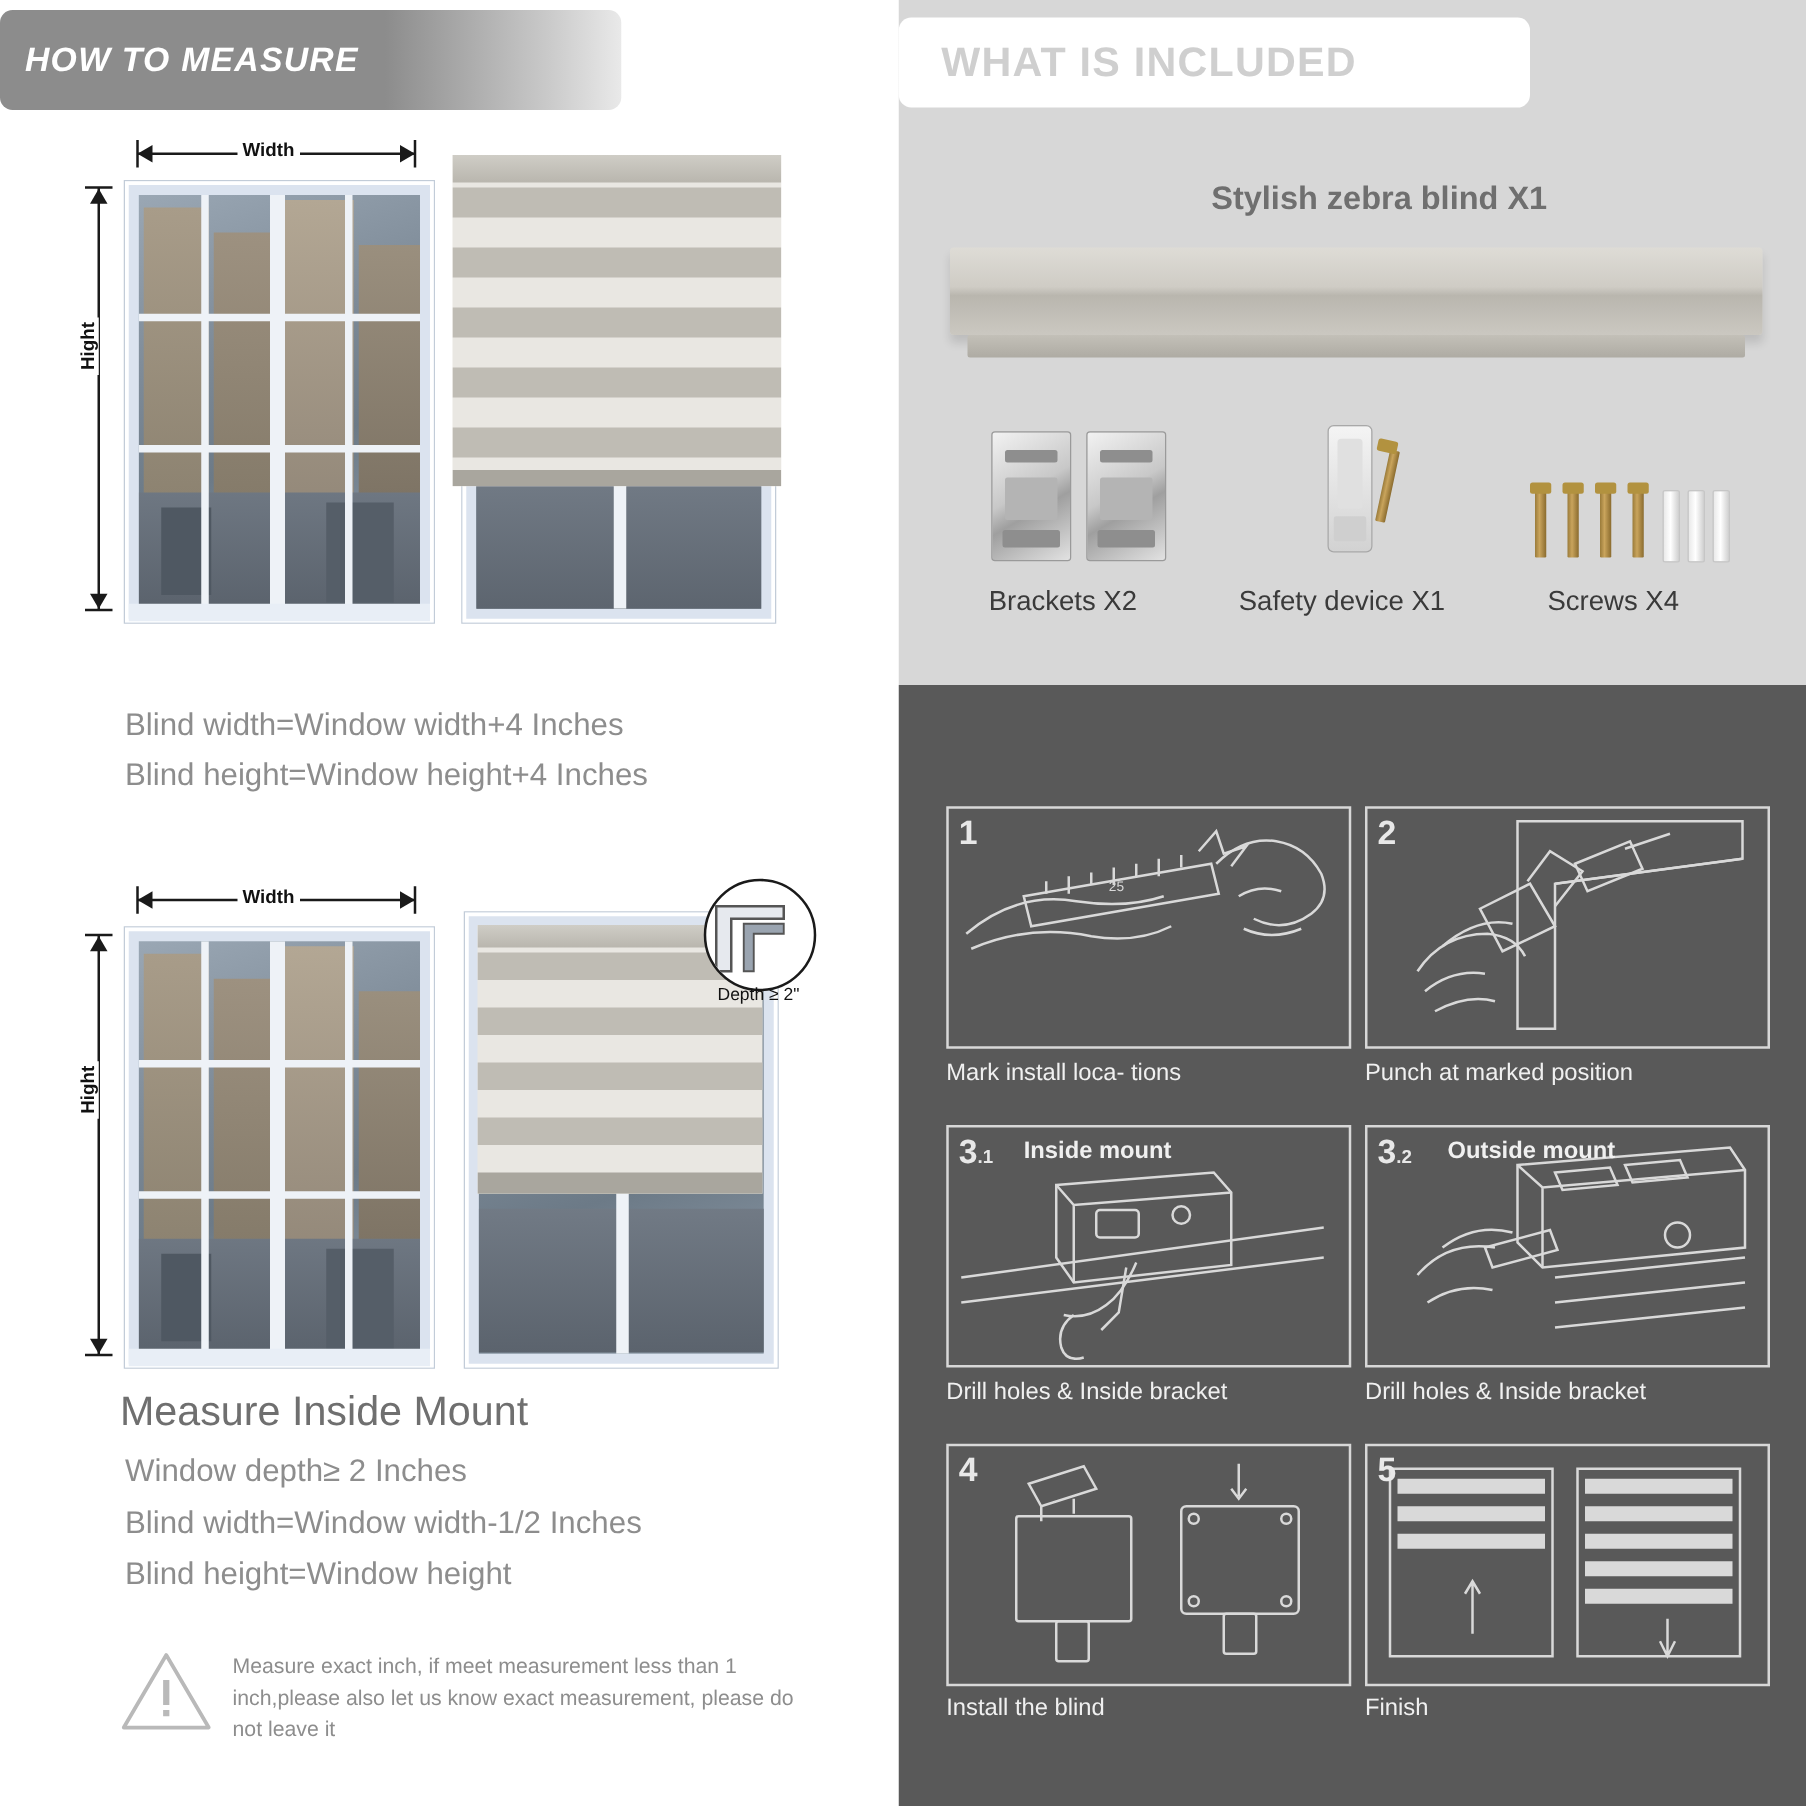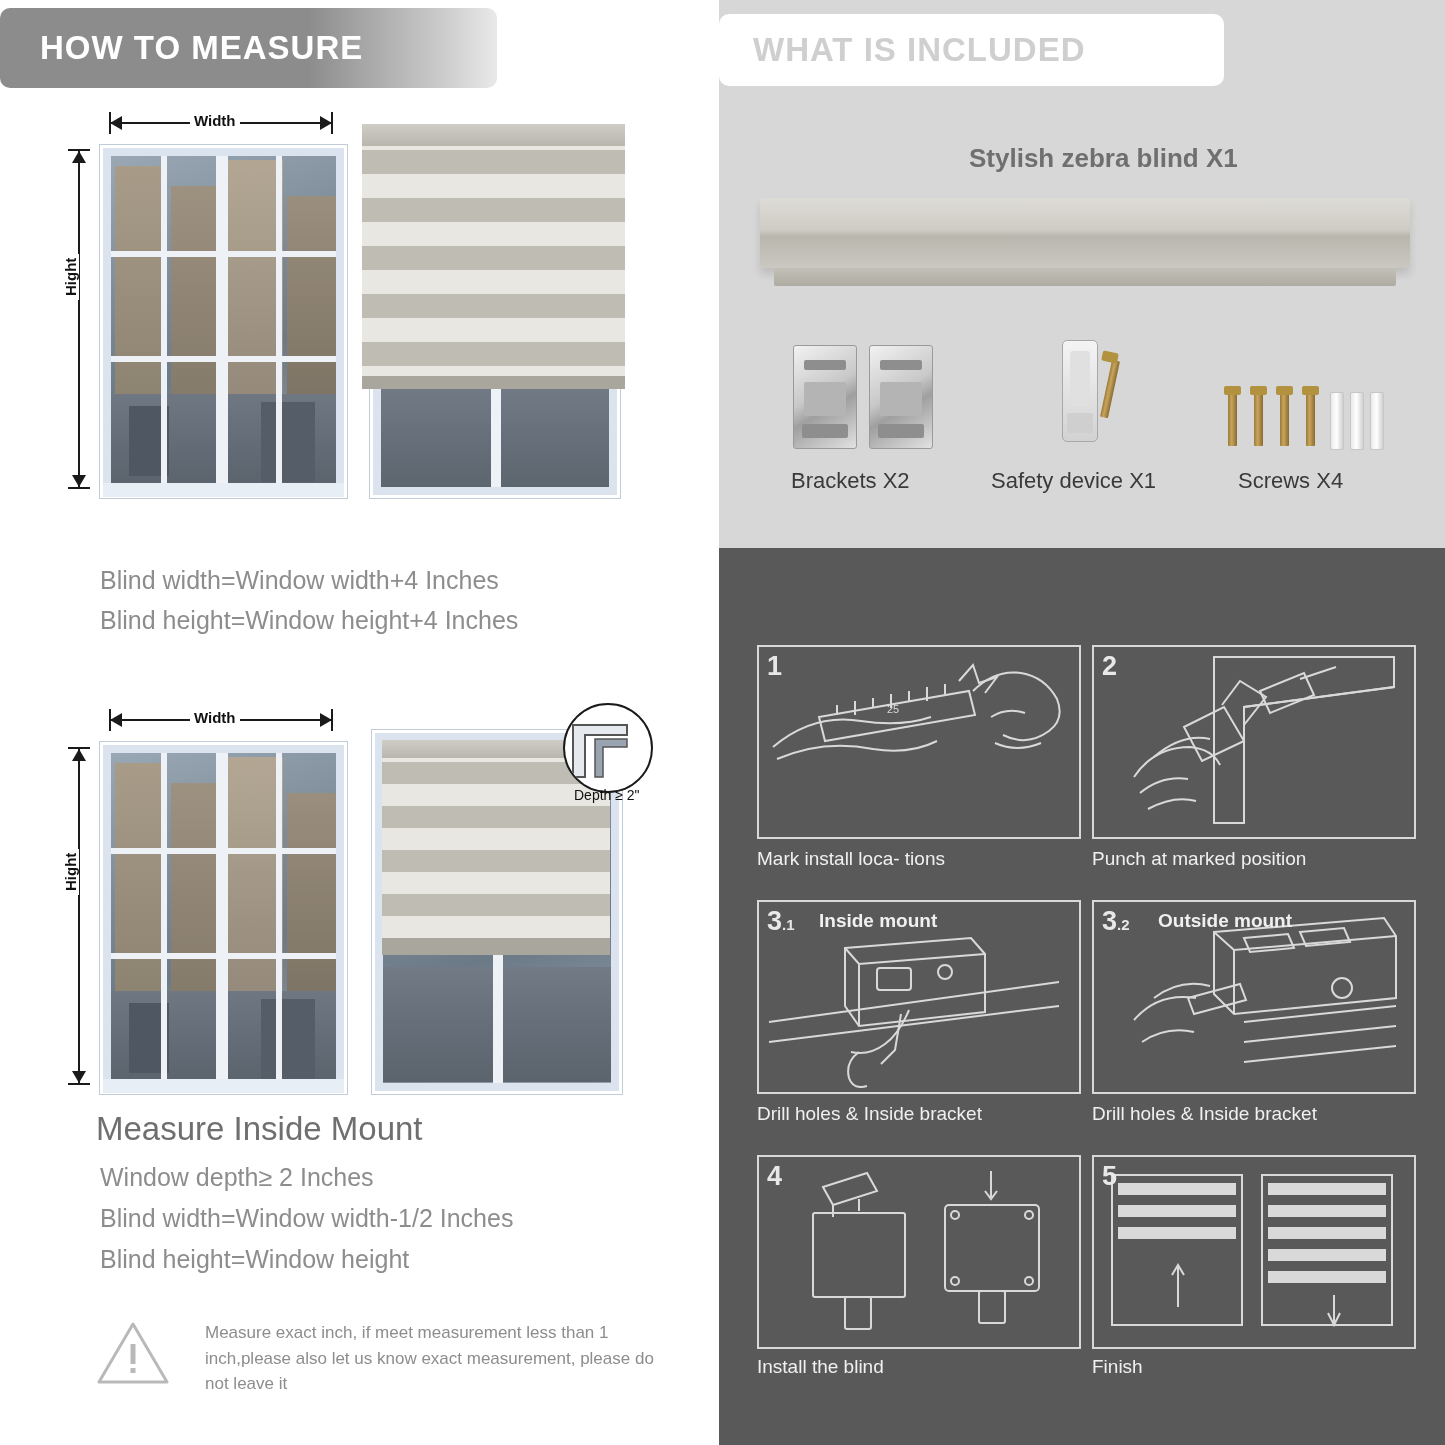--- a/index.html
+++ b/index.html
@@ -4,21 +4,21 @@
 <style>
   html,body{margin:0;padding:0;background:#fff;}
   body{width:1445px;height:1445px;font-family:"Liberation Sans",sans-serif;overflow:hidden;}
   .page{position:relative;width:1445px;height:1445px;background:#ffffff;}
 
   
   .left{position:absolute;left:0;top:0;width:712px;height:1445px;background:#ffffff;}
   .hdr-pill{position:absolute;border-radius:10px;display:flex;align-items:center;}
   .hdr-measure{left:0;top:8px;width:497px;height:80px;
      background:linear-gradient(90deg,#8c8c8c 0%,#8c8c8c 62%,#c9c9c9 88%,#e9e9e9 100%);}
-  .hdr-measure span{margin-left:40px;color:#ffffff;font-size:33px;font-weight:bold;letter-spacing:1px;}
+  .hdr-measure span{margin-left:20px;color:#ffffff;font-size:27px;font-weight:bold;letter-spacing:1px;font-style:italic;}
   .win{position:absolute;background:#dbe3ef;border:3px solid #ffffff;box-shadow:0 0 0 1px #c2ccd8;}
   .win-inner{position:absolute;left:8px;top:8px;right:8px;bottom:8px;background:#b8c3cf;overflow:hidden;}
   .pane{position:absolute;background:linear-gradient(160deg,#9aa7b4 0%,#7e8b98 35%,#6c7a87 60%,#93a0ad 100%);}
   .bldg{position:absolute;background:#8b8274;}
   .mullion-v{position:absolute;background:#eef2f7;}
   .mullion-h{position:absolute;background:#eef2f7;}
   .frame-bar{position:absolute;background:#e8eef6;}
 
   
   .dimline{position:absolute;background:#1a1a1a;}
@@ -27,21 +27,21 @@
   .tick{position:absolute;background:#1a1a1a;}
 
   
   .zebra{position:absolute;overflow:hidden;background:#e9e7e2;}
   .zstripe{position:absolute;left:0;right:0;background:#bfbcb4;}
   .zhead{position:absolute;left:0;right:0;top:0;background:linear-gradient(180deg,#cfcdc6,#b9b6ae);}
 
   .caption-title{position:absolute;font-size:33px;color:#6f6f6f;font-weight:normal;}
   .caption-line{position:absolute;font-size:25px;color:#8d8d8d;}
 
-  .note-wrap{position:absolute;left:96px;top:1320px;width:560px;display:flex;gap:35px;align-items:flex-start;}
+  .note-wrap{position:absolute;left:96px;top:1320px;width:560px;display:flex;gap:16px;align-items:flex-start;}
   .warn-tri{width:74px;height:66px;flex:0 0 auto;position:relative;}
   .note-text{font-size:17px;color:#8d8d8d;line-height:1.5;}
 
   
   .depth-circle{position:absolute;border:2px solid #1a1a1a;border-radius:50%;background:#fff;}
   .depth-label{position:absolute;font-size:14px;color:#111;}
 
   
   .right-top{position:absolute;left:719px;top:0;width:726px;height:548px;background:#d7d7d7;}
   .hdr-included{position:absolute;left:719px;top:14px;width:505px;height:72px;border-radius:10px;

